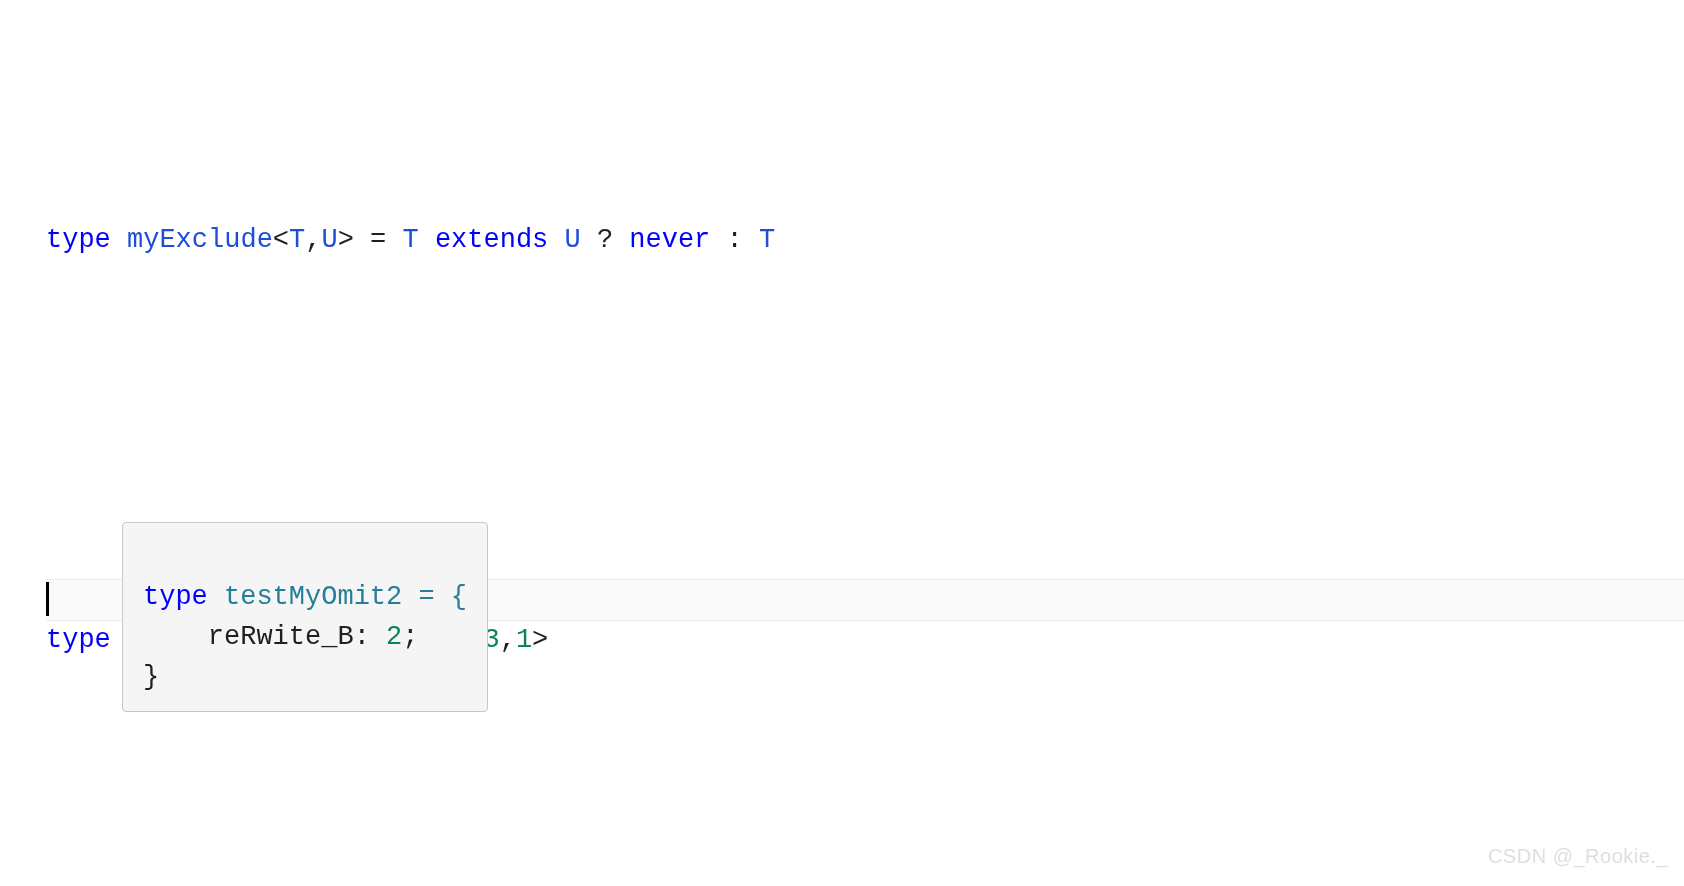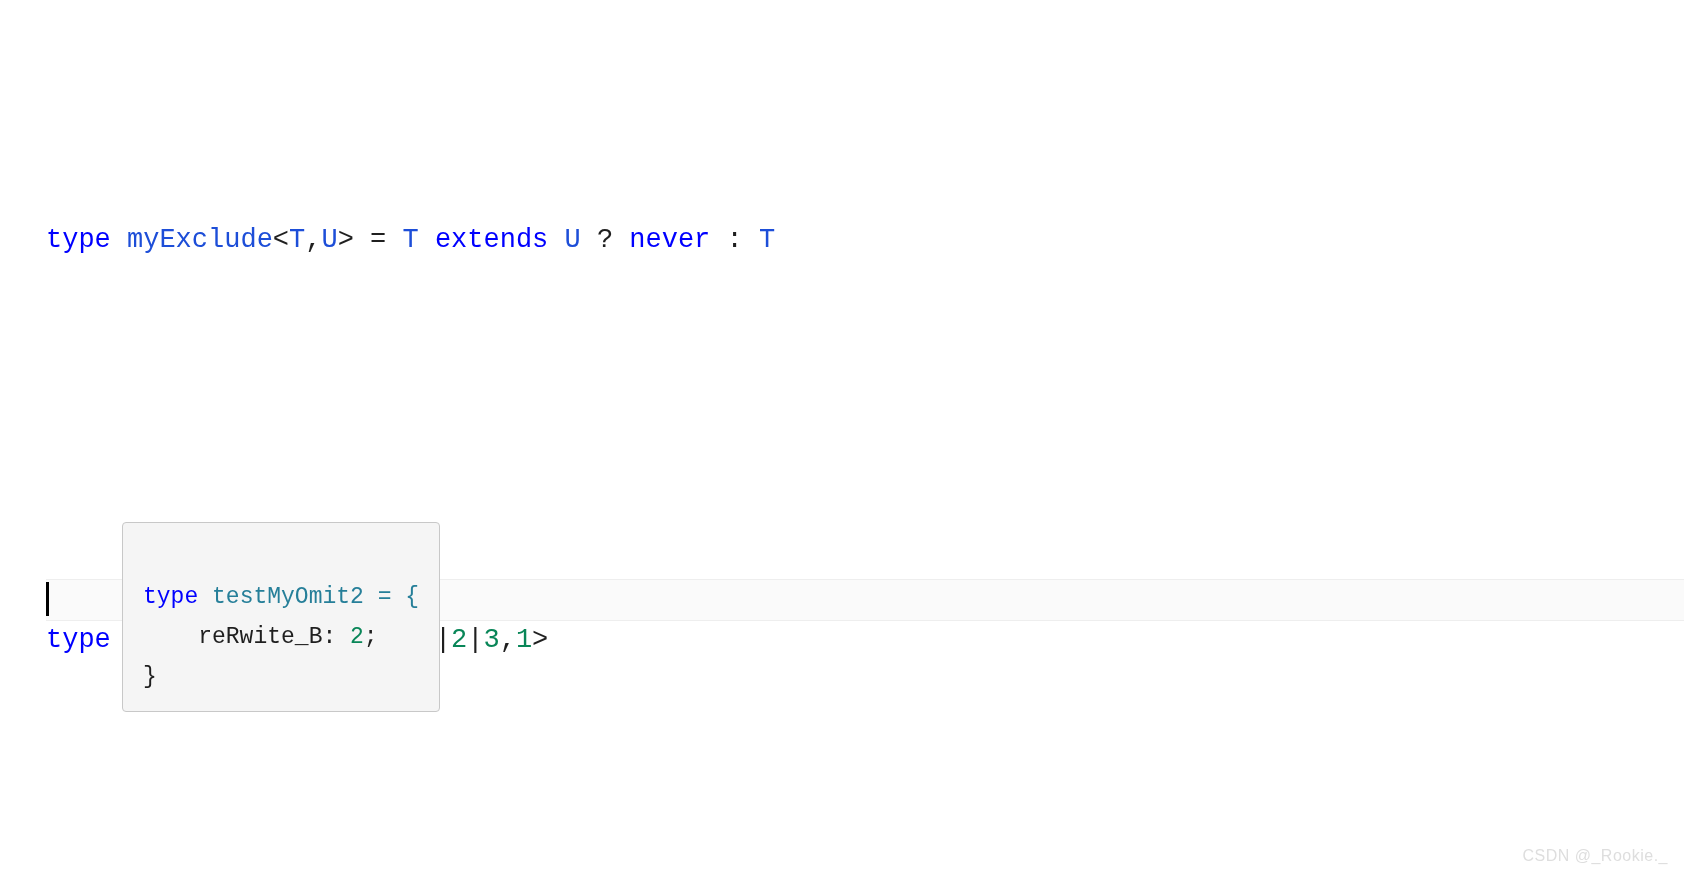--- a/index.html
+++ b/index.html
@@ -50,34 +50,34 @@
   }
 
   .hint-box {
     position: absolute;
     background: #f5f5f5;
     border: 1px solid #c8c8c8;
     border-radius: 4px;
     padding: 14px 20px 14px 20px;
     white-space: pre;
     z-index: 5;
-    font-size: 23px;
+    font-size: 27px;
     line-height: 40px;
     color: #1f1f1f;
   }
   .hint-box .kw { color: #0000ff; }
   .hint-box .tp { color: #267f99; }
   .hint-box .nm { color: #098658; }
 
   .watermark {
     position: absolute;
     bottom: 10px;
     right: 16px;
     font-family: Arial, sans-serif;
-    font-size: 16px;
+    font-size: 20px;
     color: #dedede;
     letter-spacing: 0.5px;
   }
 </style>
 </head>
 <body>
 
 <div class="editor">
 
   

